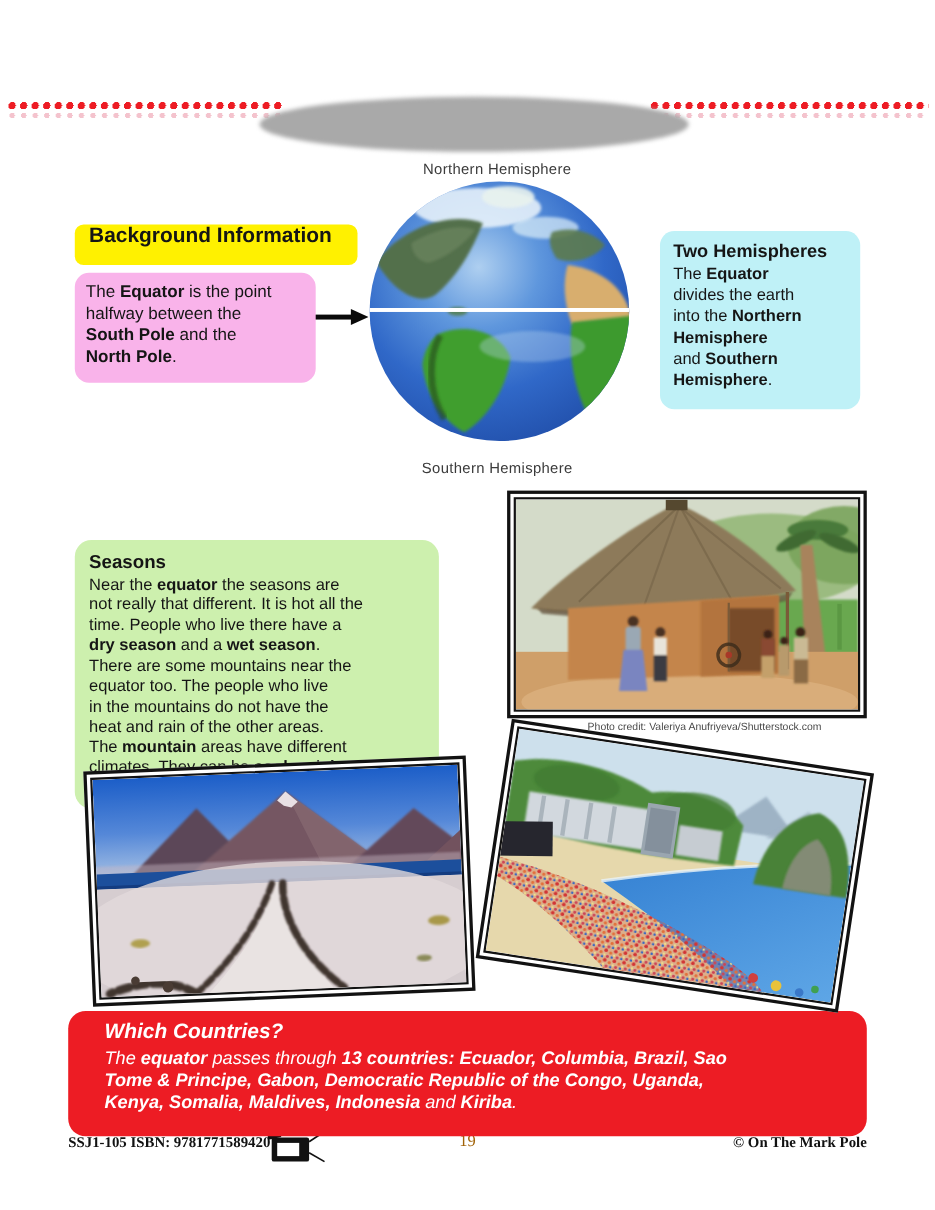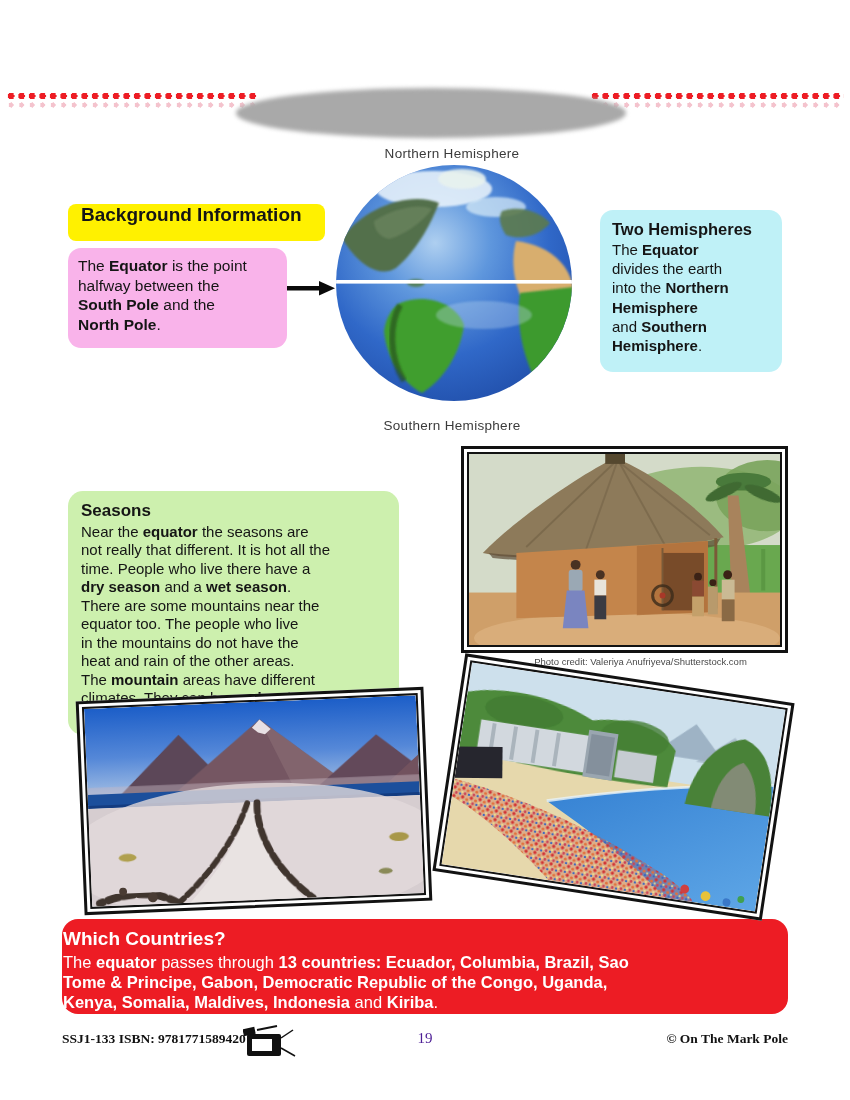--- a/index.html
+++ b/index.html
@@ -57,39 +57,39 @@
   }
   .cyan-box .hd { font-weight:bold; font-size:16.5px; }
   .cyan-box .bd { white-space:pre-line; }
   .green-box {
     left:68px; top:447px; width:331px; height:244px; background:#CDF0AE;
     border-radius:15px; padding:10px 13px;margin-top:44px;
   }
   .green-box .hd { font-weight:bold; font-size:17px; margin-bottom:2px; }
   .green-box .bd { font-size:15px; line-height:1.23; white-space:pre-line; }
   .red-box {
-    left:62px; top:919px; width:726px; height:95px; background:#ED1C24;
-    border-radius:16px; padding:9px 1px; color:#ffffff; z-index:2;
+    left:62px; top:919px; width:726px; height:114px; background:#ED1C24;
+    border-radius:16px; padding:9px 33px; color:#ffffff; z-index:2;font-style:italic;
   }
   .red-box .hd { font-weight:bold; font-size:19px; margin-bottom:2px; }
   .red-box .bd { font-size:16.5px; line-height:1.22; white-space:pre-line; }
 
   
   .photo { position:absolute; background:#ffffff; border:3px solid #121212; padding:3px; box-sizing:border-box; }
   .photo-inner { width:100%; height:100%; border:2px solid #121212; box-sizing:border-box; overflow:hidden; }
   .photo-inner svg { display:block; width:100%; height:100%; }
   .hut-photo { left:461px; top:446px; width:327px; height:207px; }
   .photo-credit { left:477px; top:656px; width:327px; text-align:center; font-size:9.5px; color:#4a4a4a; }
   .mountain-photo { left:80px; top:694px; width:348px; height:214px; transform:rotate(-2.4deg); }
   .beach-photo { left:447px; top:677px; width:333px; height:220px; transform:rotate(8.6deg); z-index:3; }
 
   
   .footer-left { left:62px; top:1031px; font-family:"Liberation Serif", serif; font-weight:bold; font-size:13.5px; color:#111; }
   .footer-logo { left:243px; top:1022px; }
-  .footer-page { left:0; right:0; top:1030px; text-align:center; font-family:"Liberation Serif", serif; font-size:15px; color:#4c1d95; }
+  .footer-page { left:0; right:0; top:1030px; text-align:center; font-family:"Liberation Serif", serif; font-size:15px; color:#a16207; }
   .footer-right { right:62px; top:1031px; font-family:"Liberation Serif", serif; font-weight:bold; font-size:13.5px; color:#111; }
 </style>
 </head>
 <body>
 
 <div class="page">
 
   <div class="abs dots dots-left"></div>
   <div class="abs dots dots-right"></div>
   <div class="abs oval-shadow"></div>
@@ -316,21 +316,21 @@
     </div>
   </div>
 
   <div class="abs box red-box">
     <div class="hd">Which Countries?</div>
     <div class="bd"><span>The </span><span class="b">equator</span><span> passes through </span><span class="b">13 countries: Ecuador, Columbia, Brazil, Sao
 Tome &amp; Principe, Gabon, Democratic Republic of the Congo, Uganda,
 Kenya, Somalia, Maldives, Indonesia</span><span> and </span><span class="b">Kiriba</span><span>.</span></div>
   </div>
 
-  <div class="abs footer-left">SSJ1-133  ISBN: 9781771589420</div>
+  <div class="abs footer-left">SSJ1-105  ISBN: 9781771589420</div>
   <div class="abs footer-logo">
     <svg width="54" height="40" viewBox="0 0 54 40">
       <rect x="4" y="12" width="34" height="22" rx="2" fill="#111"></rect>
       <rect x="9" y="17" width="20" height="12" fill="#fff"></rect>
       <rect x="0" y="6" width="12" height="7" fill="#111" transform="rotate(-12 6 9)"></rect>
       <line x1="14" y1="8" x2="34" y2="4" stroke="#111" stroke-width="2"></line>
       <line x1="38" y1="26" x2="52" y2="34" stroke="#111" stroke-width="1.5"></line>
       <line x1="38" y1="16" x2="50" y2="8" stroke="#111" stroke-width="1.5"></line>
     </svg>
   </div>

